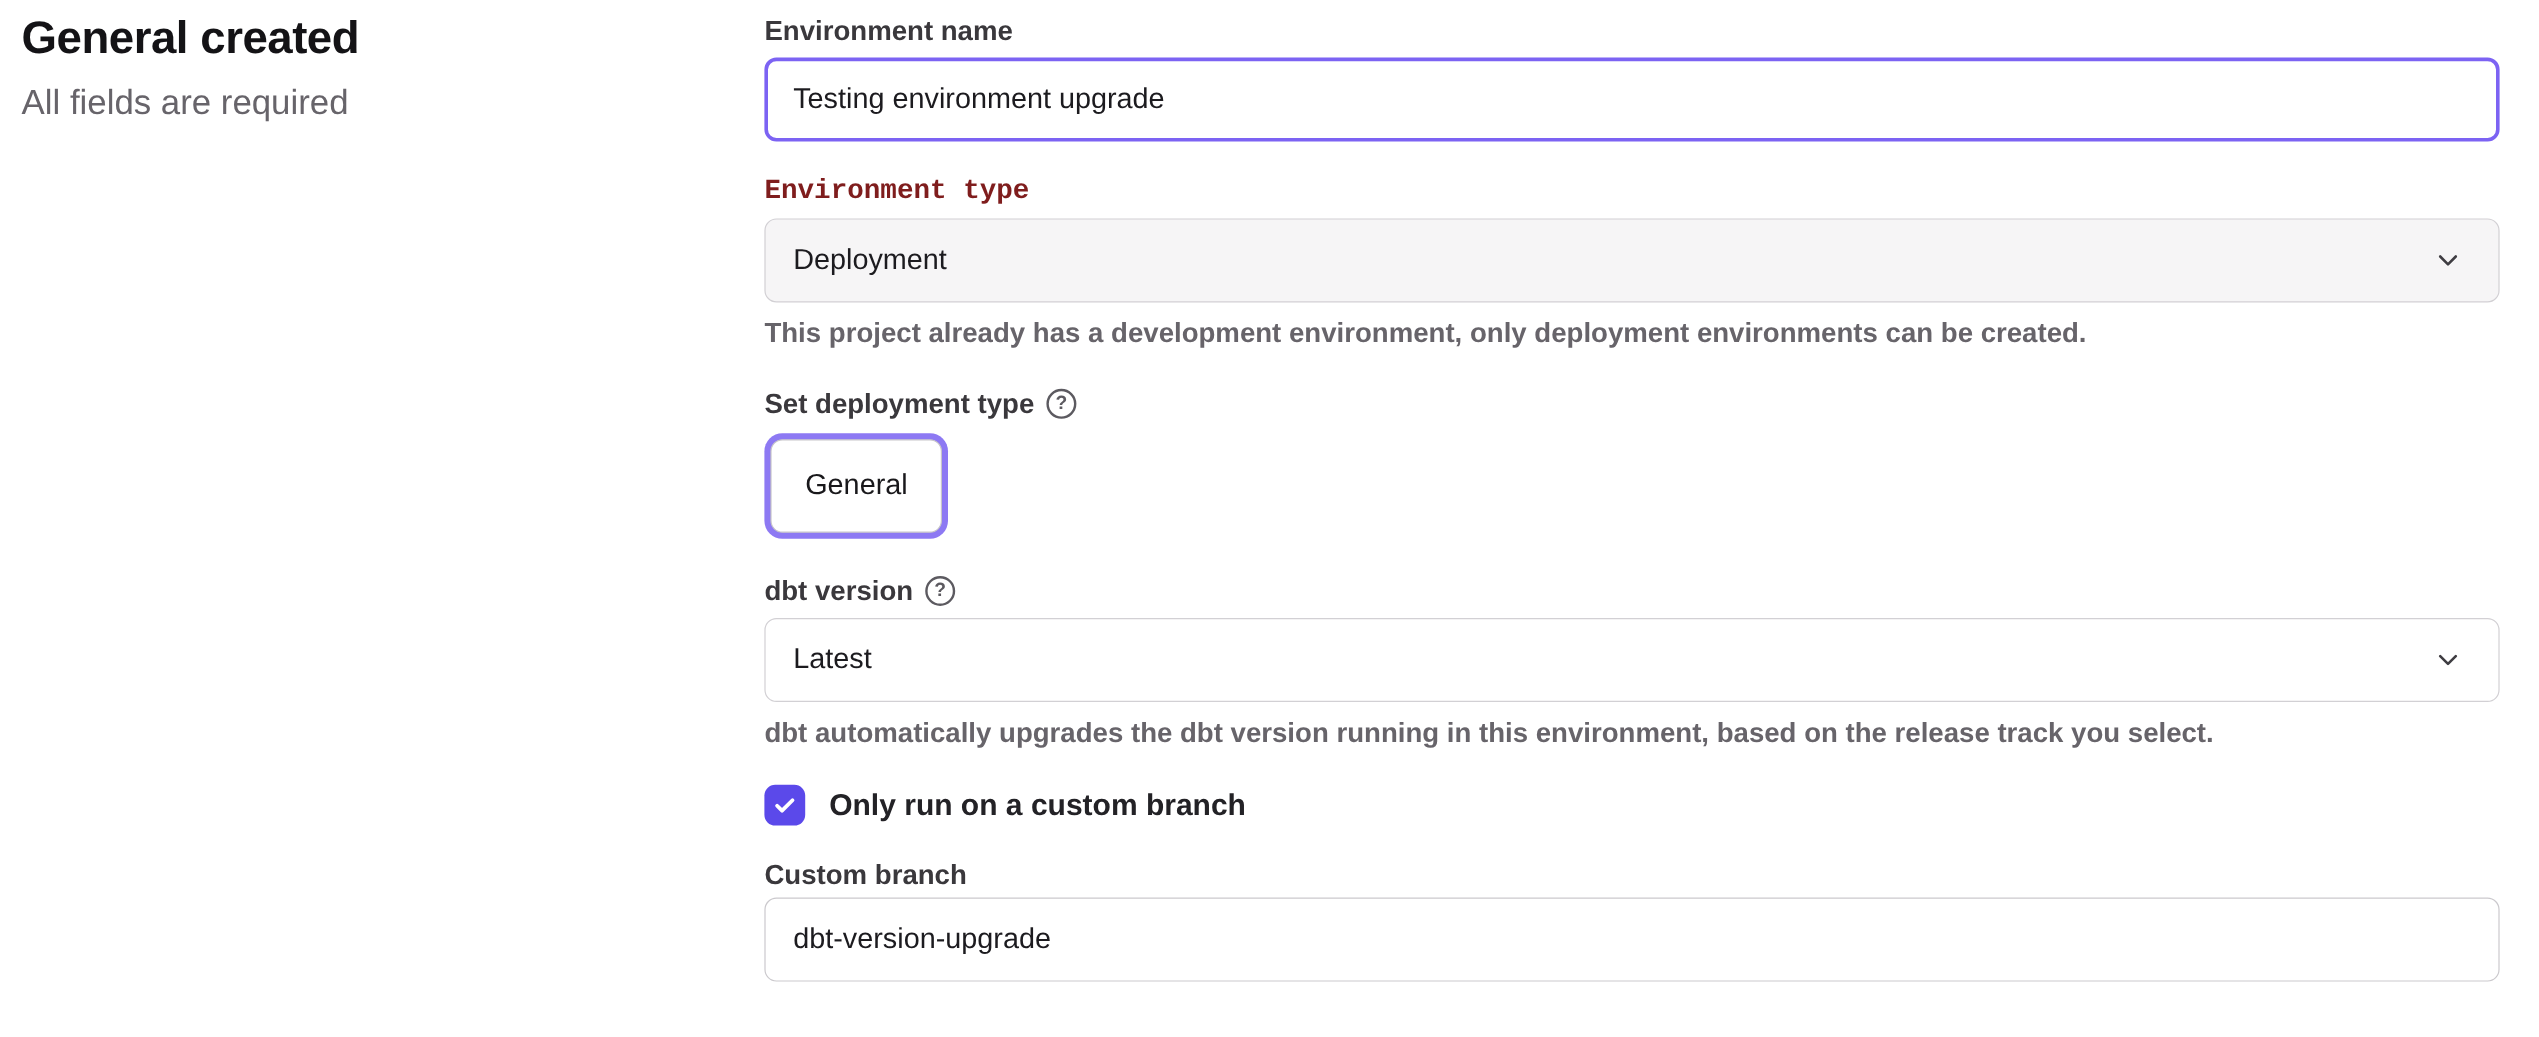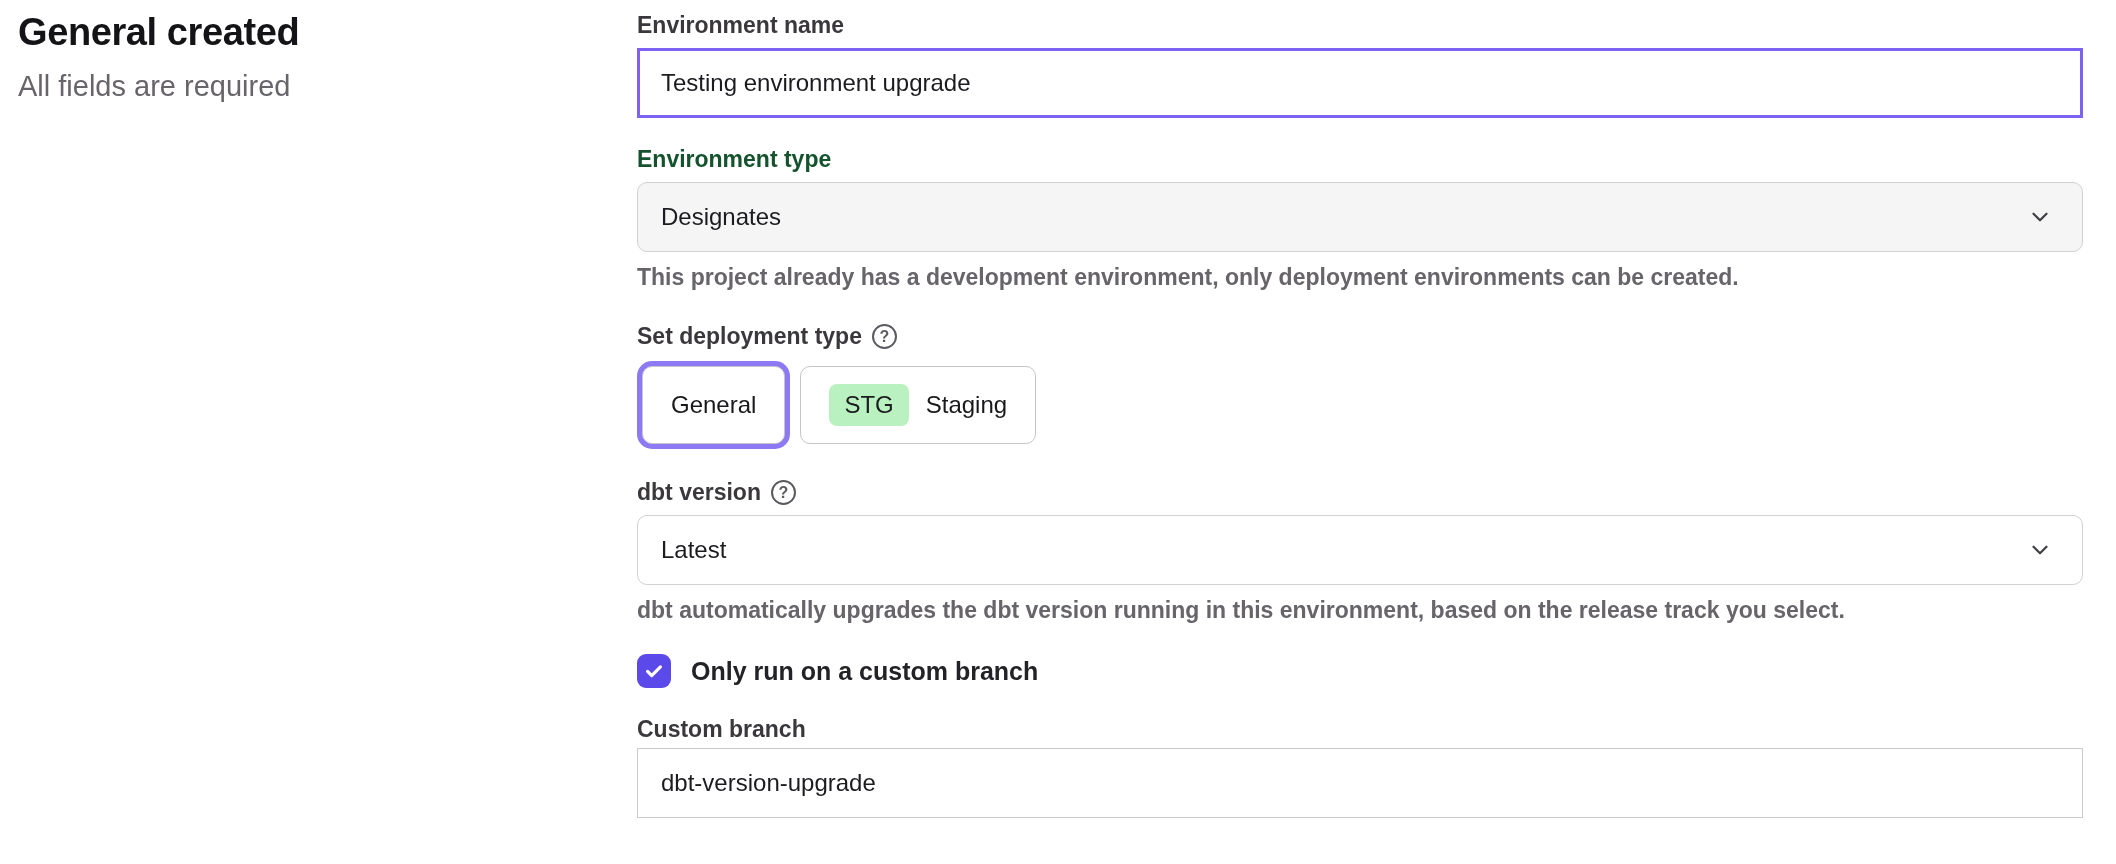--- a/index.html
+++ b/index.html
@@ -35,21 +35,21 @@
   .form-col { position: absolute; left: 637px; top: 12px; width: 1446px; }
 
   .field-label {
     display: inline-block;
     font-size: 23px;
     font-weight: 600;
     color: #3a383c;
     line-height: 26px;
     margin-bottom: 10px;
   }
-  .field-label.disabled { color: #14532d; }
+  .field-label.disabled { color: #7f1d1d; font-family: Liberation Mono, monospace; }
 
   .label-row { display: flex; align-items: flex-end; margin-bottom: 10px; }
   .label-row .field-label { margin-bottom: 0; }
 
   .help-icon {
     display: inline-flex;
     align-items: center;
     justify-content: center;
     width: 25px;
     height: 25px;
@@ -59,21 +59,21 @@
     font-size: 16px;
     font-weight: 700;
     color: #5c5a60;
     line-height: 1;
   }
 
   .text-input {
     width: 100%;
     height: 70px;
     border: 1px solid #cbc9cd;
-    border-radius: 0;
+    border-radius: 10px;
     padding: 0 23px;
     font-family: "Liberation Sans", sans-serif;
     font-size: 24px;
     color: #1c1b1f;
     background: #fff;
     outline: none;
   }
   .text-input.focused { border: 3px solid #7c63f3; padding: 0 21px; }
 
   .select-box {
@@ -172,40 +172,36 @@
   <div class="form-col">
 
     <div class="mb-env-name">
       <label class="field-label">Environment name</label>
       <input class="text-input focused" type="text" value="Testing environment upgrade" style="">
     </div>
 
     <div class="mb-env-type">
       <label class="field-label disabled">Environment type</label>
       <div class="select-box disabled">
-        <span>Designates</span>
+        <span>Deployment</span>
         <svg class="chevron" width="26" height="26" viewBox="0 0 24 24">
           <path d="M6 9l6 6 6-6" fill="none" stroke="#3f3d42" stroke-width="2" stroke-linecap="round" stroke-linejoin="round"></path>
         </svg>
       </div>
       <p class="helper-text">This project already has a development environment, only deployment environments can be created.</p>
     </div>
 
     <div class="mb-deploy-type">
       <div class="label-row">
         <label class="field-label">Set deployment type</label>
         <span class="help-icon">?</span>
       </div>
       <div class="btn-row">
         <button class="type-btn selected">
           <span>General</span>
-        </button>
-        <button class="type-btn">
-          <span class="badge badge-green">STG</span>
-          <span>Staging</span>
         </button>
       </div>
     </div>
 
     <div class="mb-dbt-version">
       <div class="label-row">
         <label class="field-label">dbt version</label>
         <span class="help-icon">?</span>
       </div>
       <div class="select-box">

